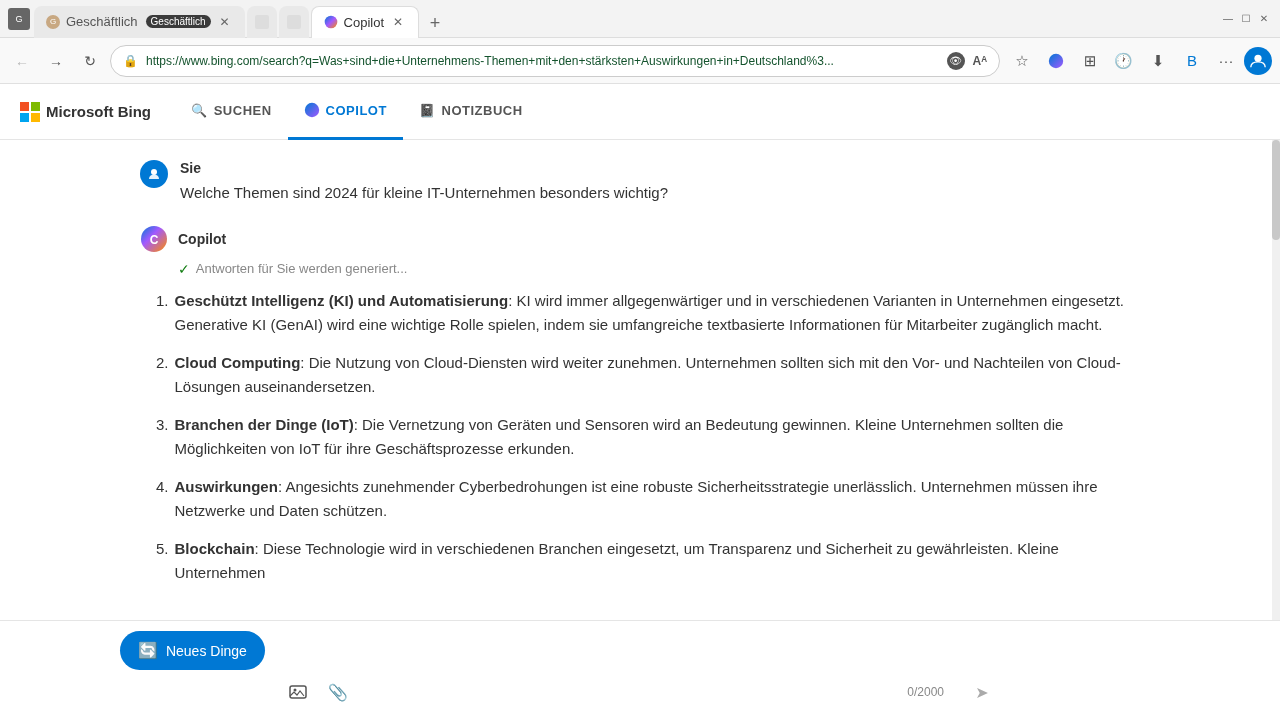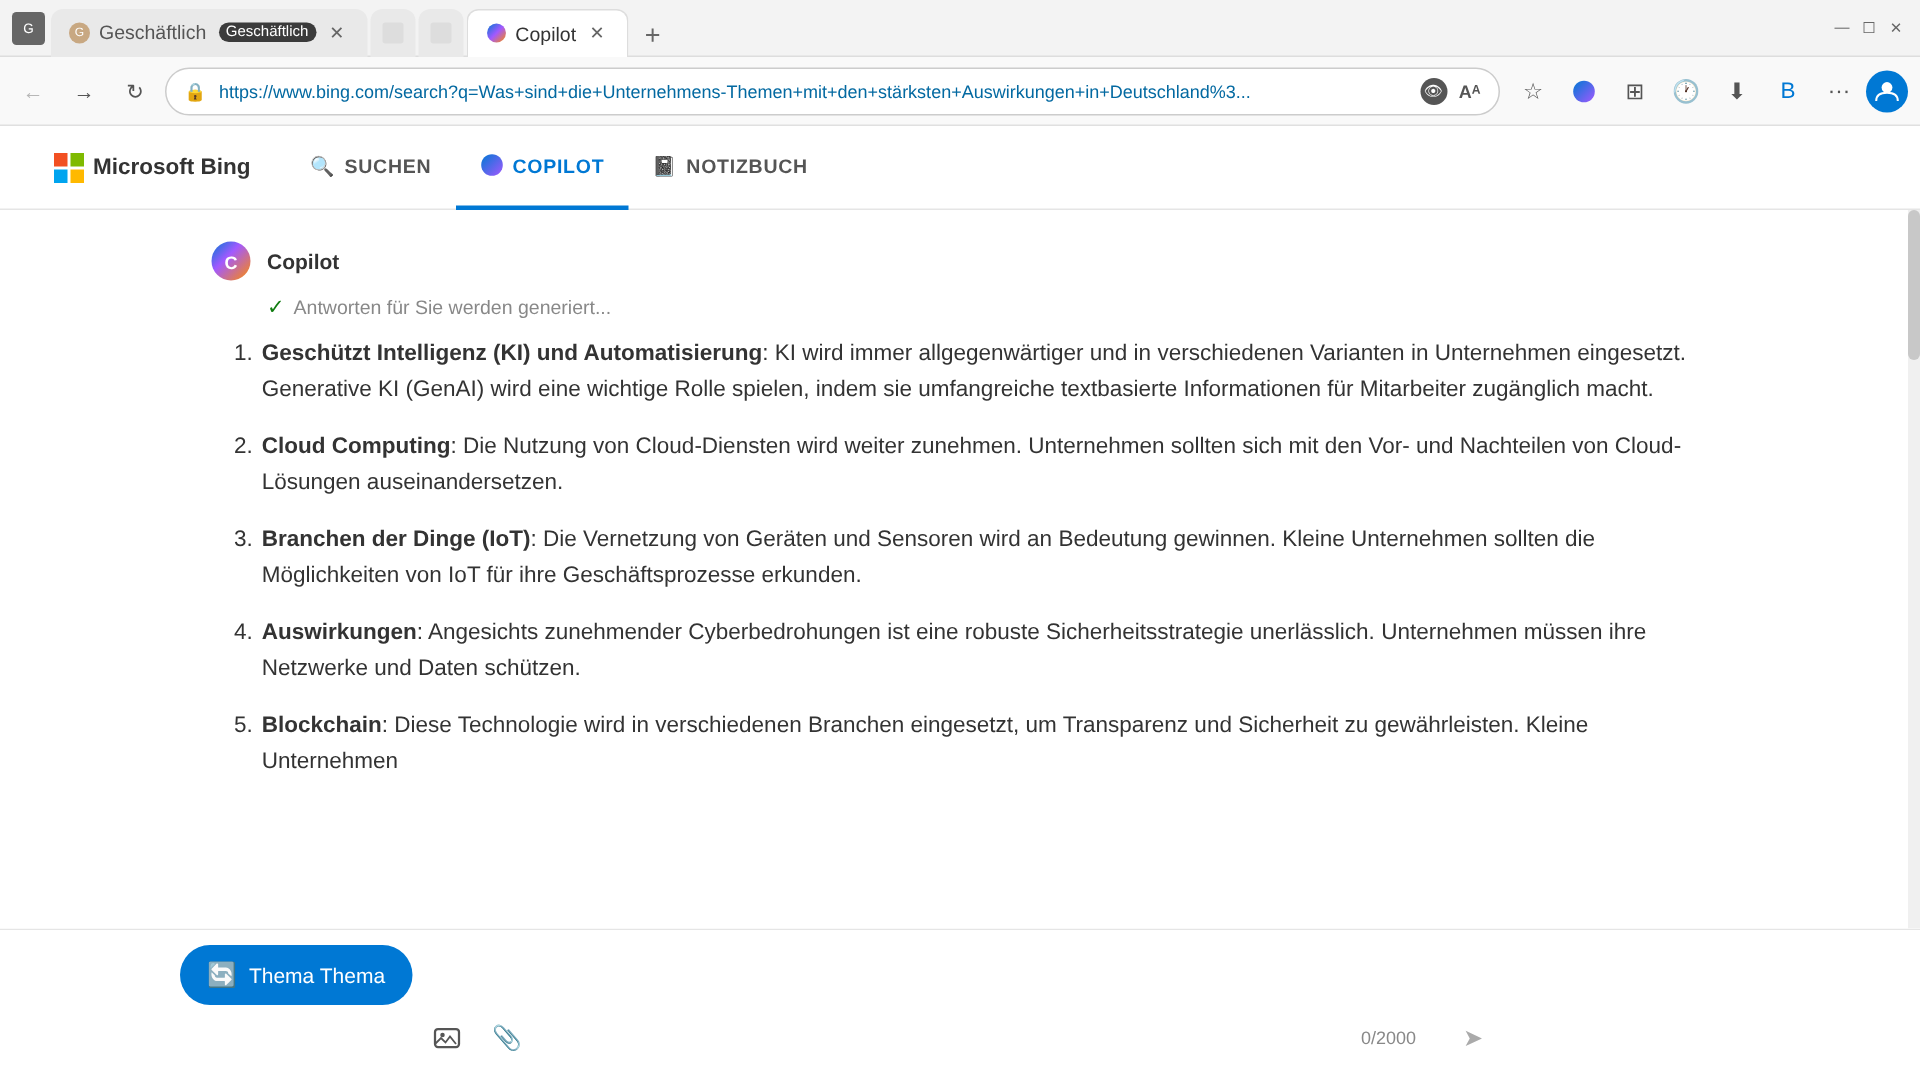--- a/index.html
+++ b/index.html
@@ -85,40 +85,40 @@
       border: 1px solid #ccc;
       border-radius: 16px;
       padding: 0 12px;
       font-size: 12px;
       background: #fff;
       color: #333;
       display: flex;
       align-items: center;
       gap: 8px;
     }
-    .address-text { flex: 1; font-size: 12px; color: #0369a1; overflow: hidden; white-space: nowrap; text-overflow: ellipsis; }
+    .address-text { flex: 1; font-size: 12px; color: #14532d; overflow: hidden; white-space: nowrap; text-overflow: ellipsis; }
     .address-icon { color: #888; font-size: 12px; }
     .toolbar-icons {
       display: flex;
       gap: 2px;
       align-items: center;
     }
     .toolbar-icon-btn {
       width: 32px; height: 32px;
       display: flex; align-items: center; justify-content: center;
       font-size: 15px; color: #555; cursor: pointer; border-radius: 4px;
     }
 
     
     .bing-nav {
       background: #fff;
       height: 56px;
       display: flex;
       align-items: center;
-      padding: 0 36px;
+      padding: 0 20px;
       border-bottom: 1px solid #e5e5e5;
       gap: 0;
     }
     .bing-logo {
       display: flex;
       align-items: center;
       gap: 6px;
       margin-right: 24px;
       cursor: pointer;
     }
@@ -478,20 +478,32 @@
     <div class="nav-link">
       <span>📓</span>
       <span>NOTIZBUCH</span>
     </div>
   </div>
 
 </div>
 
 <div class="chat-area" style="position:relative;">
 
+  <div class="user-message">
+    <div class="user-icon-circle">
+      <svg width="14" height="14" viewBox="0 0 14 14">
+        <path d="M2 12c0-3 2-4.5 5-4.5S12 9 12 12" fill="white" opacity="0.9"></path>
+        <circle cx="7" cy="5" r="3" fill="white"></circle>
+      </svg>
+    </div>
+    <div class="user-message-content">
+      <div class="user-name">Sie</div>
+      <div class="user-text">Welche Themen sind 2024 für kleine IT-Unternehmen besonders wichtig?</div>
+    </div>
+  </div>
 
   <div class="copilot-message">
     <div class="copilot-header">
       <svg width="28" height="28" viewBox="0 0 28 28">
         <circle cx="14" cy="14" r="13" fill="url(#cg4)"></circle>
         <defs>
             <linearGradient id="cg4" x1="0" y1="0" x2="1" y2="1">
               <stop offset="0%" stop-color="#0078d4"></stop>
               <stop offset="40%" stop-color="#a259ff"></stop>
               <stop offset="100%" stop-color="#ff8c00"></stop>
@@ -531,21 +543,21 @@
 
   <div class="scrollbar-track" style="position:absolute;right:0;top:0;bottom:0;width:8px;background:#f0f0f0;">
     <div class="scrollbar-thumb" style="position:absolute;top:0;width:8px;height:100px;background:#c8c8c8;border-radius:4px;"></div>
   </div>
 </div>
 
 <div class="bottom-bar">
   <div class="input-row">
     <button class="new-theme-btn">
       <span style="font-size:16px;">🔄</span>
-      <span>Thema Thema</span>
+      <span>Neues Dinge</span>
     </button>
   </div>
   <div class="input-bottom-row">
     <div class="input-tools">
       <div class="tool-btn">
         <svg width="20" height="20" viewBox="0 0 20 20">
           <rect x="2" y="4" width="16" height="12" rx="2" fill="none" stroke="#555" stroke-width="1.5"></rect>
           <circle cx="7" cy="8" r="1.5" fill="#555"></circle>
           <path d="M2 14l4-4 3 3 3-4 4 5" fill="none" stroke="#555" stroke-width="1.2"></path>
         </svg>

